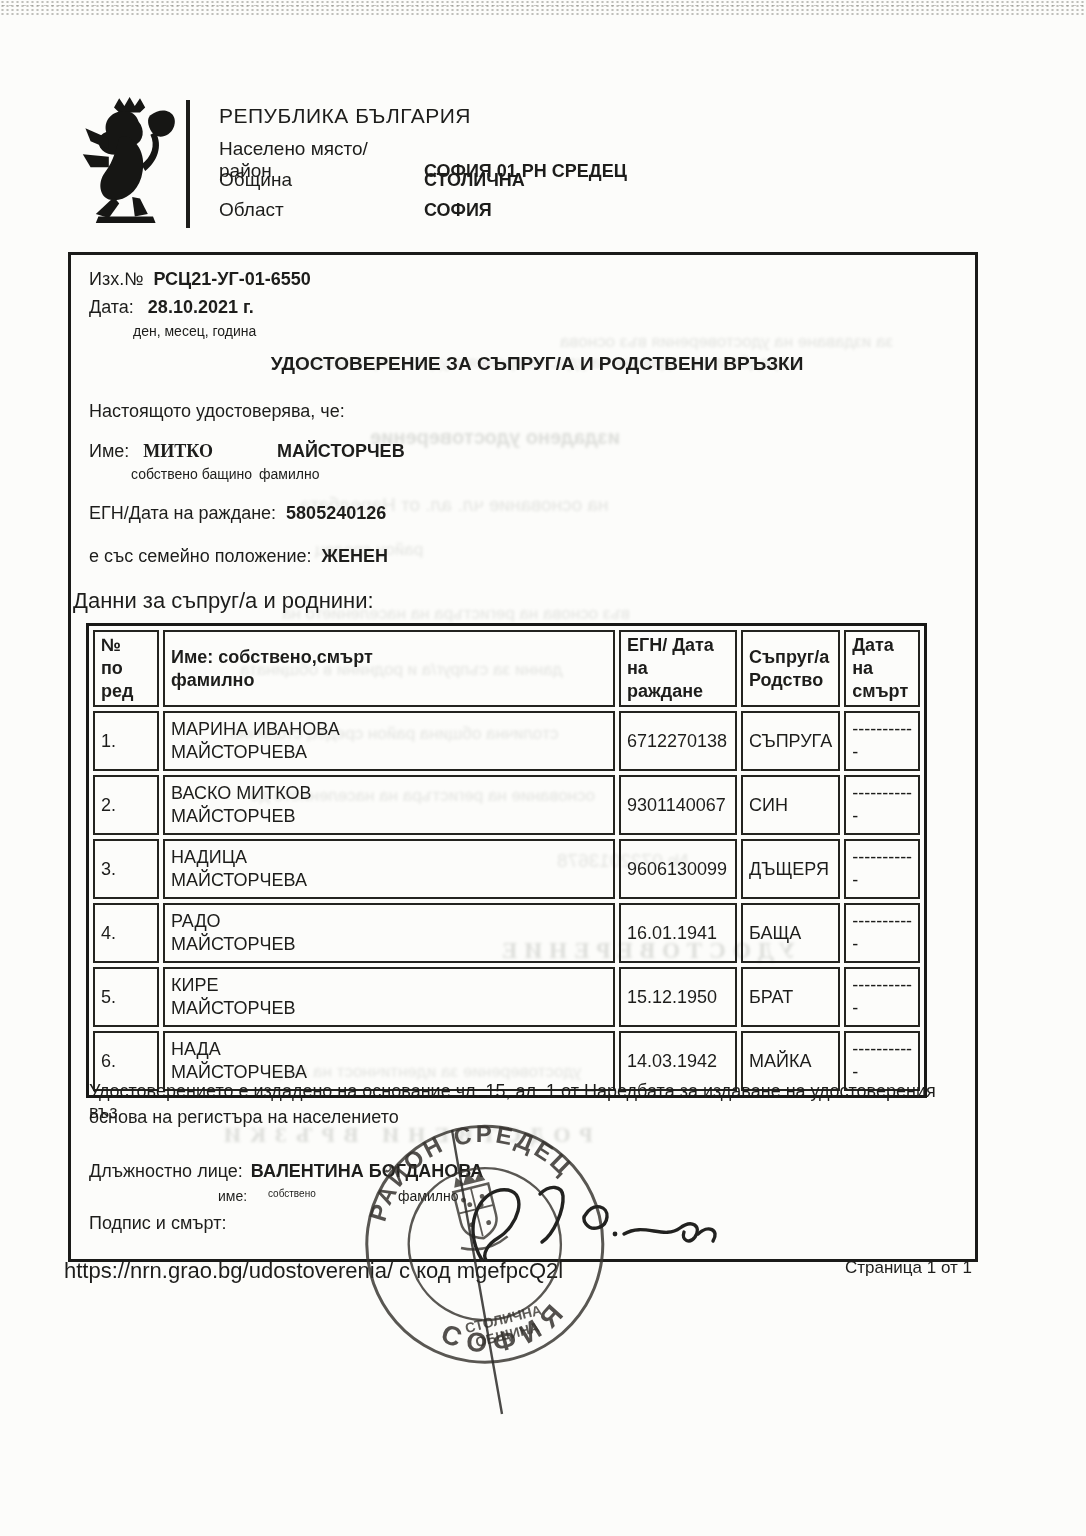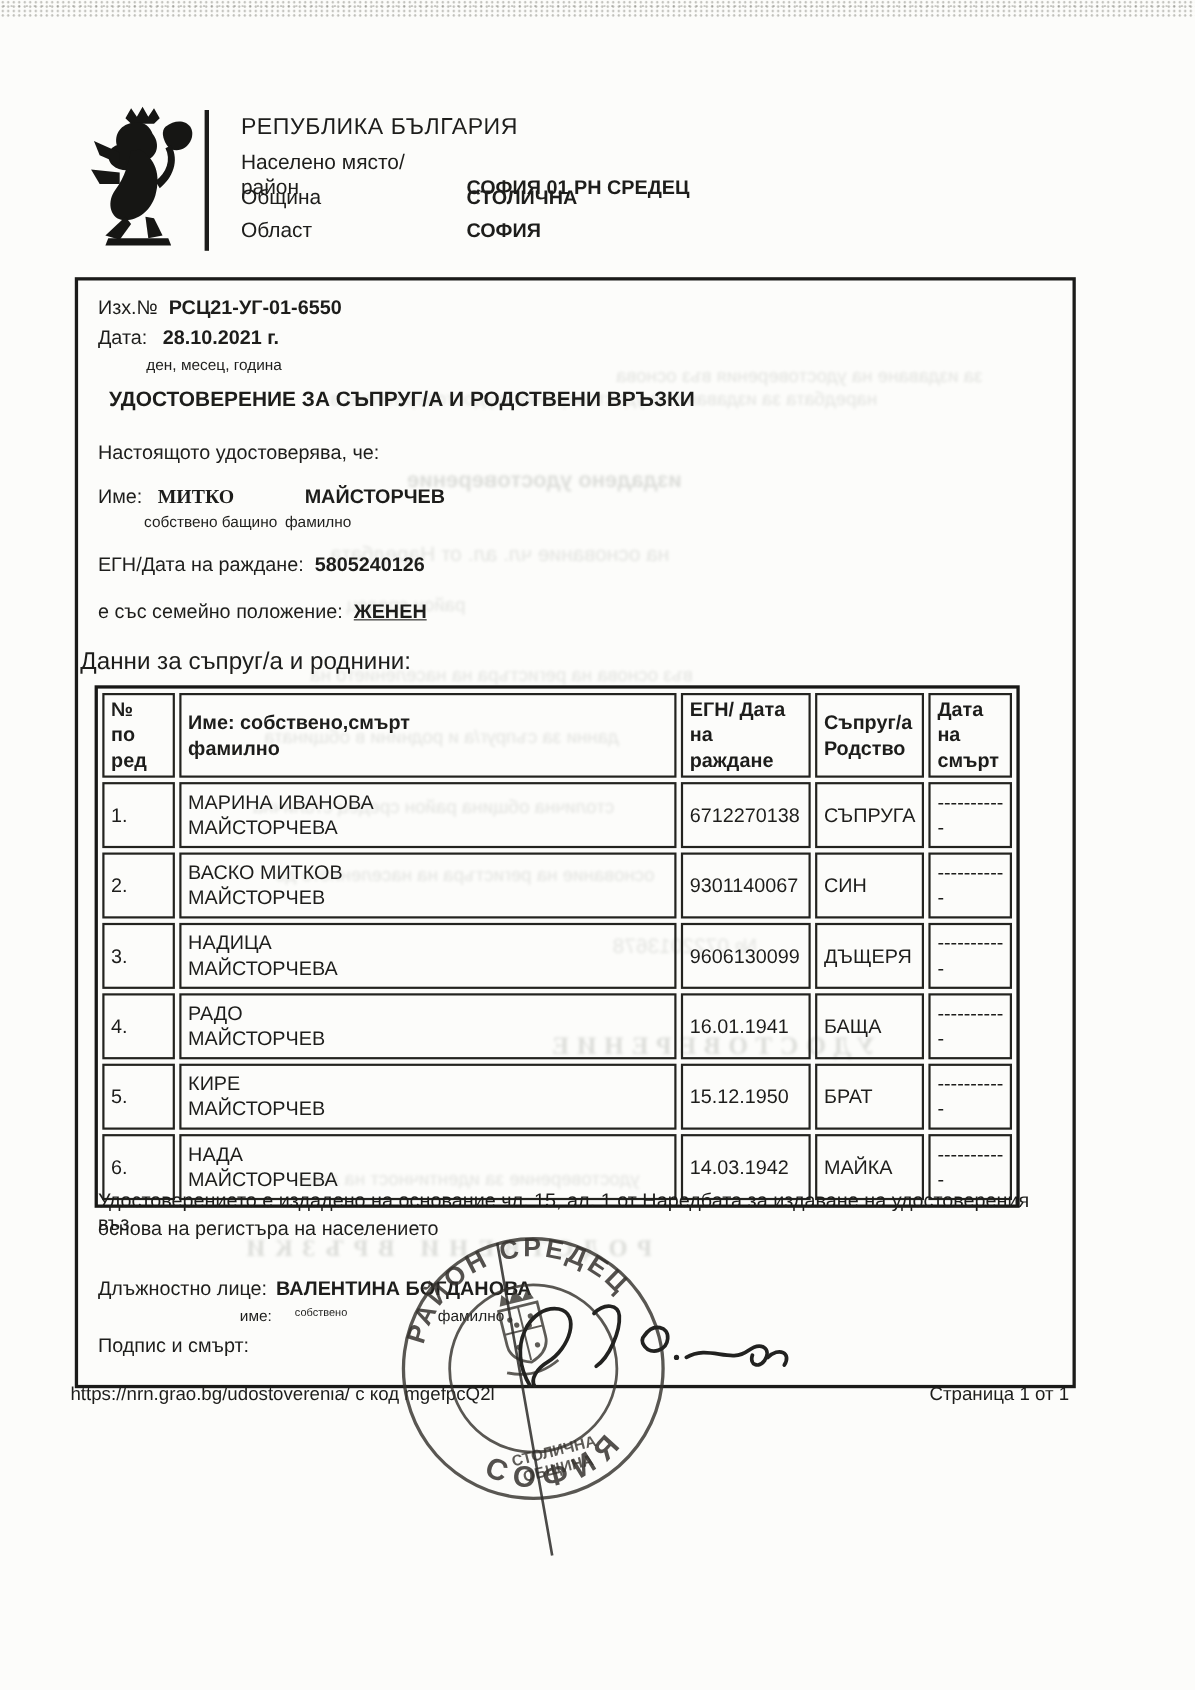--- a/index.html
+++ b/index.html
@@ -33,52 +33,52 @@
   .hdr-row .val{font-weight:bold;font-size:18px;}
   #hdr-row-0{top:138px;} #hdr-row-1{top:169px;} #hdr-row-2{top:199px;}
 
   
   #docbox{left:68px;top:252px;width:904px;height:1004px;border:3px solid #1b1b19;}
   #ref-line{left:18px;top:14px;font-size:18px;}
   #ref-line .val{margin-left:10px;margin-top:40px;}
   #date-line{left:18px;top:42px;font-size:18px;}
   #date-line .val{margin-left:14px;}
   #date-hint{left:62px;top:68px;font-size:14px;}
-  #doc-title{left:0;top:98px;width:100%;text-align:left;padding-left:28px;box-sizing:border-box;font-size:19px;font-weight:bold;}
+  #doc-title{left:0;top:98px;width:100%;text-align:center;padding-left:28px;box-sizing:border-box;font-size:19px;font-weight:bold;}
   #intro-line{left:18px;top:146px;font-size:18px;}
   #name-line{left:18px;top:186px;font-size:18px;}
   #name-first{margin-left:14px;font-weight:bold;font-family:Liberation Serif, serif;}
   #name-family{margin-left:64px;font-weight:bold;}
   #name-hint-1{left:60px;top:211px;font-size:14px;}
   #name-hint-2{left:188px;top:211px;font-size:14px;}
   #egn-line{left:18px;top:248px;font-size:18px;}
   #egn-line .val{margin-left:10px;}
   #marital-line{left:18px;top:291px;font-size:18px;}
-  #marital-line .val{margin-left:10px;text-decoration:underline;}
+  #marital-line .val{margin-left:10px;}
   #relatives-line{left:2px;top:333px;font-size:22px;}
 
   
   #rel-table{left:15px;top:368px;border-collapse:separate;border-spacing:4px;border:3px solid #181816;table-layout:fixed;}
   #rel-table th,#rel-table td{border:2px solid #23231f;text-align:left;vertical-align:middle;padding:2px 6px;font-size:18px;line-height:23px;}
   #rel-table th{font-weight:bold;height:52px;}
   #rel-table td{height:52px;font-weight:normal;}
   col.c-num{width:66px;} col.c-name{width:452px;} col.c-egn{width:118px;} col.c-rel{width:80px;} col.c-death{width:76px;}
 
   
   #legal-1{left:18px;top:826px;font-size:18px;width:870px;}
   #legal-2{left:18px;top:852px;font-size:18px;}
   #official-line{left:18px;top:906px;font-size:18px;}
   #official-line .val{margin-left:8px;font-weight:bold;}
   #off-hint-1{left:147px;top:933px;font-size:14px;}
   #off-hint-2{left:197px;top:933px;font-size:10px;}
   #off-hint-3{left:327px;top:933px;font-size:14px;}
   #sign-line{left:18px;top:958px;font-size:18px;}
 
   
-  #url-line{left:64px;top:1258px;font-size:17px;}
+  #url-line{left:64px;top:1258px;font-size:22px;}
   #page-line{left:845px;top:1258px;font-size:17px;}
 
   
   .ghost{position:absolute;transform:scaleX(-1);filter:blur(1.6px);opacity:.16;color:#5e6459;font-size:17px;white-space:nowrap;}
   .ghost.gb{font-weight:bold;opacity:.2;}
   #g1{left:560px;top:332px;} #g2{left:300px;top:353px;}
   #g3{left:370px;top:426px;font-size:20px;opacity:.2;}
   #g4{left:300px;top:494px;font-size:19px;}
   #g5{left:315px;top:540px;}
   #g6{left:282px;top:604px;}

